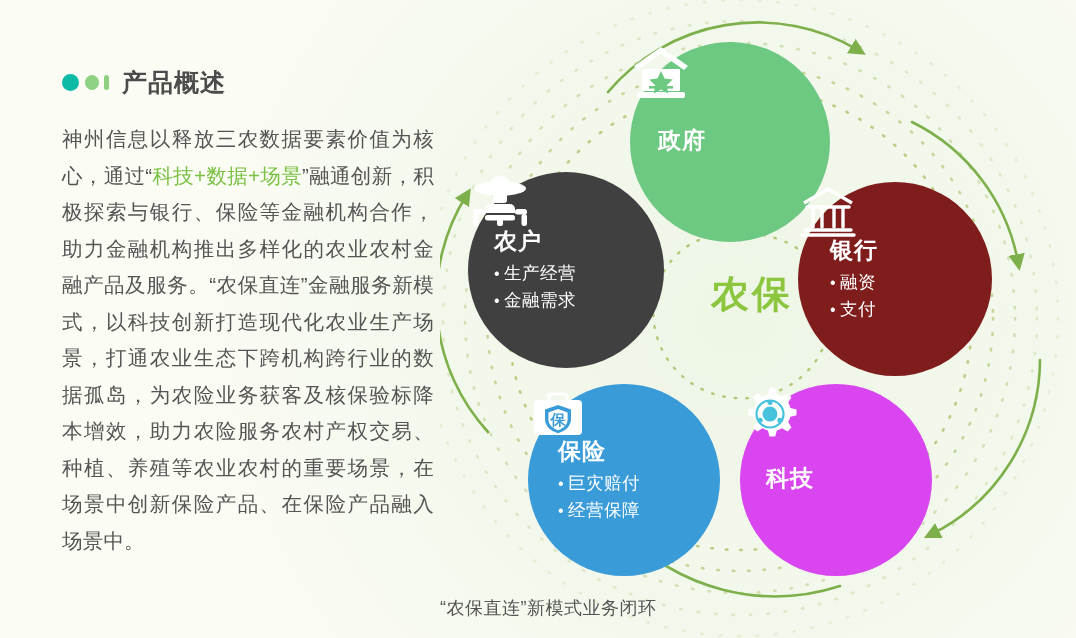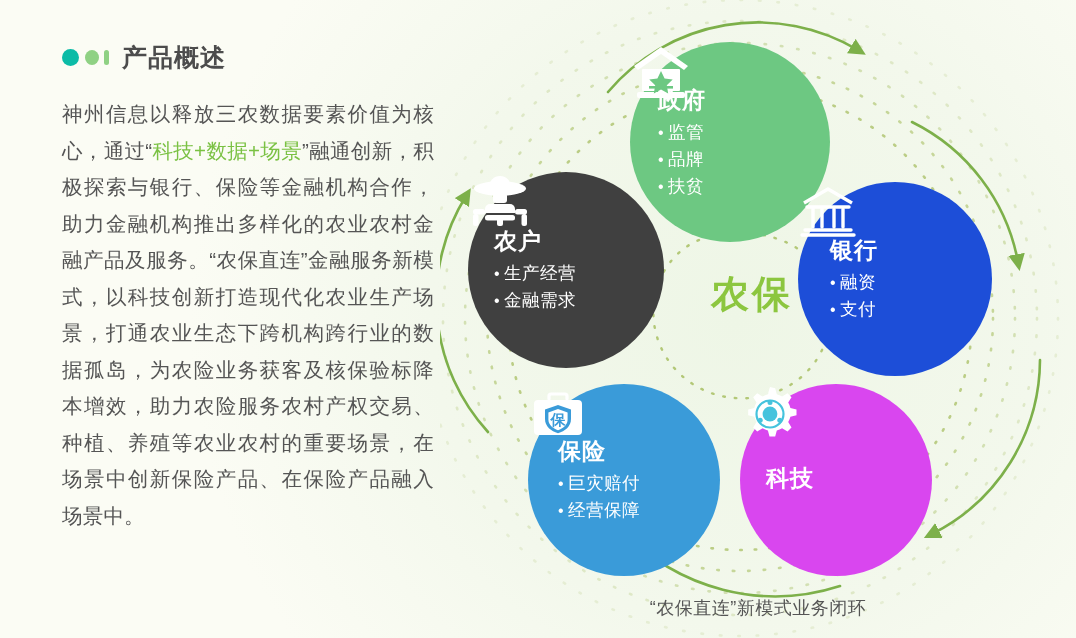--- a/index.html
+++ b/index.html
@@ -23,21 +23,21 @@
     inset: 0;
     background:
       radial-gradient(circle at 735px 320px, #eef6e6 0%, #f3f8ec 38%, #fbfcf4 68%);
     pointer-events: none;
   }
 
   
   .left-panel {
     position: absolute;
     left: 62px;
-    top: 40px;
+    top: 65px;
     width: 372px;
   }
 
   .section-title {
     display: flex;
     align-items: center;
     gap: 0;
     height: 34px;
     margin-bottom: 22px;
   }
@@ -156,21 +156,20 @@
     font-weight: bold;
     color: #8cc63f;
     line-height: 42px;
     letter-spacing: 3px;
   }
 
   .caption {
     position: absolute;
     left: 0; right: 0;
     top: 596px;
-    text-align: center;
     font-size: 18px;
     color: #555555;
     letter-spacing: 0.5px;
   }
 </style>
 </head>
 <body>
 
 <div class="bg-wash"></div>
 
@@ -233,30 +232,25 @@
         <svg width="62" height="62" viewBox="0 0 62 62" fill="#ffffff">
           <path d="M31 5 L58 24 L54 28 L31 12 L8 28 L4 24 Z"></path>
           <rect x="12" y="27" width="38" height="22" rx="1"></rect>
           <rect x="7" y="50" width="48" height="6" rx="2"></rect>
           <path d="M31 29 l3.6 7.4 8.1 1.2 -5.9 5.7 1.4 8.1 -7.2-3.8 -7.2 3.8 1.4-8.1 -5.9-5.7 8.1-1.2 Z" fill="#6dc882"></path>
           <rect x="19" y="44" width="24" height="2.6" fill="#6dc882"></rect>
         </svg>
       </div>
       <div class="node-text">
         <div class="node-title">政府</div>
-        <ul class="node-bullets">
-          <li>监管</li>
-          <li>品牌</li>
-          <li>扶贫</li>
-        </ul>
-      </div>
-    </div>
-  </div>
-
-  <div class="node" id="node-bank" style="background:#1d4ed8">
+      </div>
+    </div>
+  </div>
+
+  <div class="node" id="node-bank" style="background:#7f1d1d">
     <div class="node-inner">
       <div class="node-icon">
         <svg width="60" height="60" viewBox="0 0 60 60" fill="none" stroke="#ffffff" stroke-width="3.4">
           <path d="M6 21 L30 7 L54 21" stroke-linejoin="round"></path>
           <path d="M9 25 H51" stroke-linecap="round"></path>
           <path d="M15 27 V45 M24 27 V45 M36 27 V45 M45 27 V45" stroke-linecap="round"></path>
           <path d="M7 48 H53" stroke-linecap="round"></path>
           <path d="M4 53 H56" stroke-linecap="round"></path>
         </svg>
       </div>

